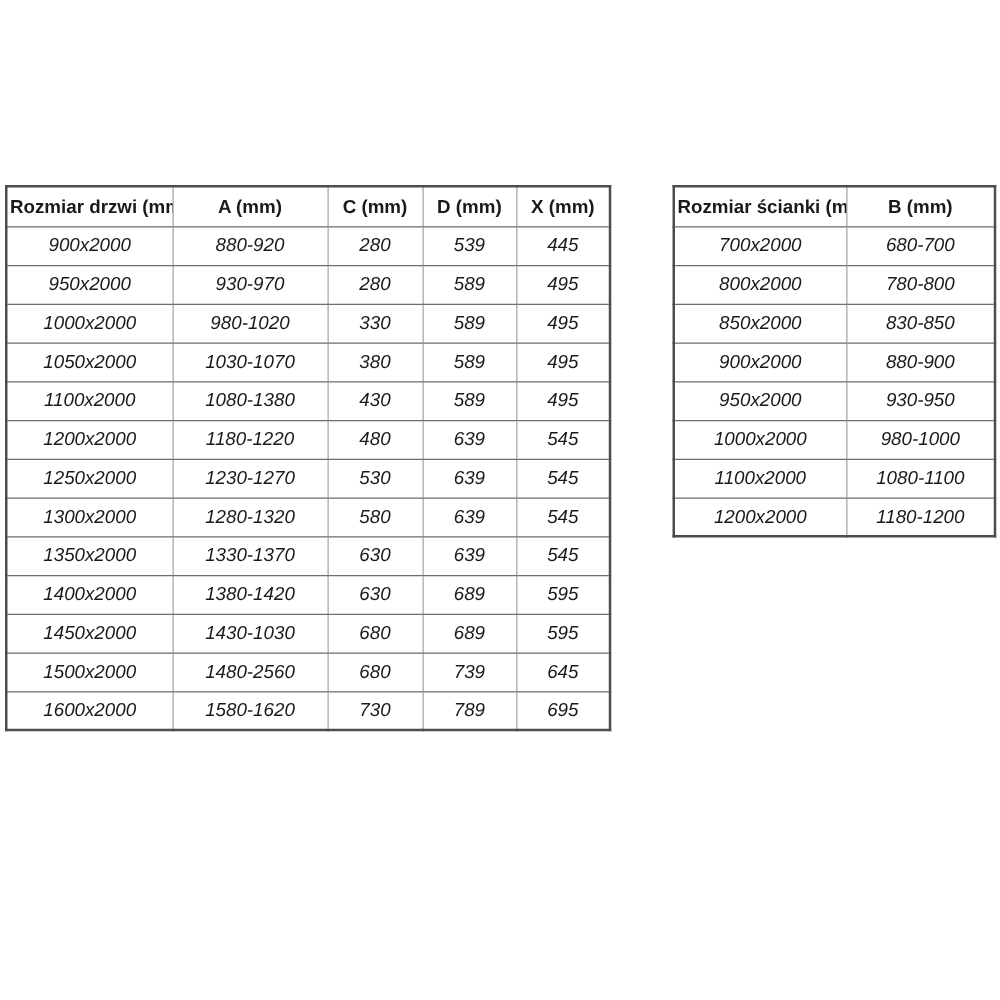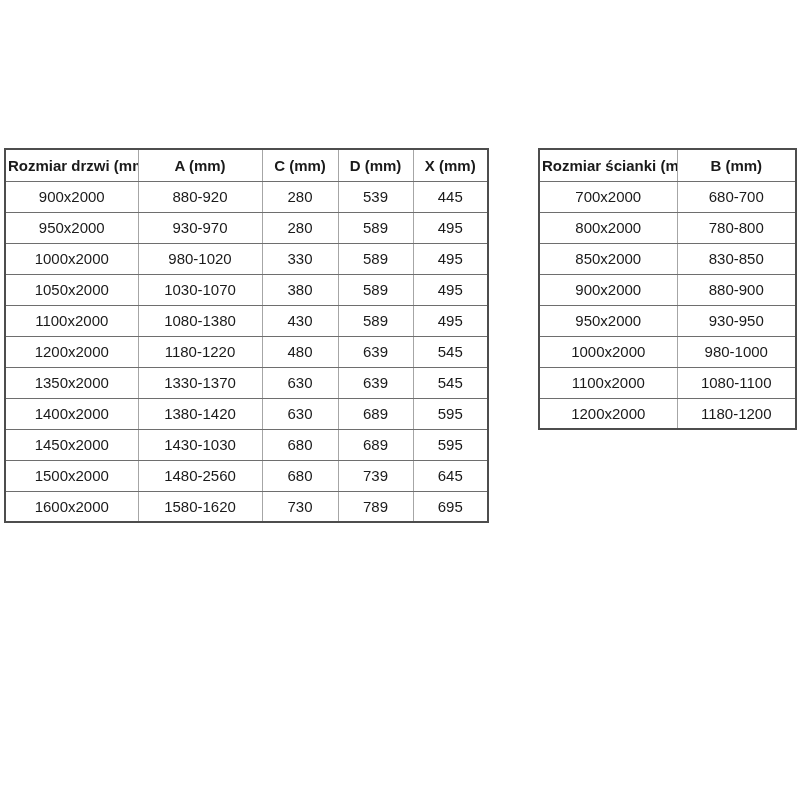--- a/index.html
+++ b/index.html
@@ -39,21 +39,21 @@
     border-right: 1px solid #a6a6a6;
     text-align: center;
     vertical-align: middle;
     padding: 0 2px;
     font-size: 15px;
     color: #1a1a1a;
     overflow: hidden;
     white-space: nowrap;
   }
   table.spec thead tr { height: 32px; }
-  table.spec tbody tr { height: 31px; }
+  table.spec tbody tr { height: 31px; font-style: italic; }
   table.spec th { font-weight: bold; }
 
   
   #doors-table col.c0 { width: 133px; }
   #doors-table col.c1 { width: 124px; }
   #doors-table col.c2 { width: 76px; }
   #doors-table col.c3 { width: 75px; }
   #doors-table col.c4 { width: 75px; }
 
   
@@ -119,20 +119,34 @@
           <td>495</td>
         </tr>
         <tr>
           <td>1200x2000</td>
           <td>1180-1220</td>
           <td>480</td>
           <td>639</td>
           <td>545</td>
         </tr>
         <tr>
+          <td>1250x2000</td>
+          <td>1230-1270</td>
+          <td>530</td>
+          <td>639</td>
+          <td>545</td>
+        </tr>
+        <tr>
+          <td>1300x2000</td>
+          <td>1280-1320</td>
+          <td>580</td>
+          <td>639</td>
+          <td>545</td>
+        </tr>
+        <tr>
           <td>1350x2000</td>
           <td>1330-1370</td>
           <td>630</td>
           <td>639</td>
           <td>545</td>
         </tr>
         <tr>
           <td>1400x2000</td>
           <td>1380-1420</td>
           <td>630</td>

